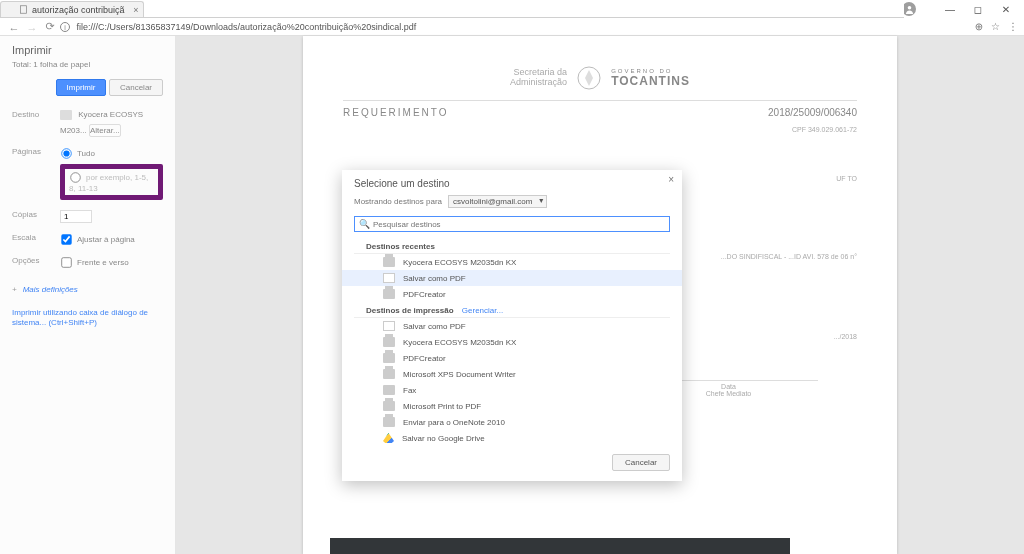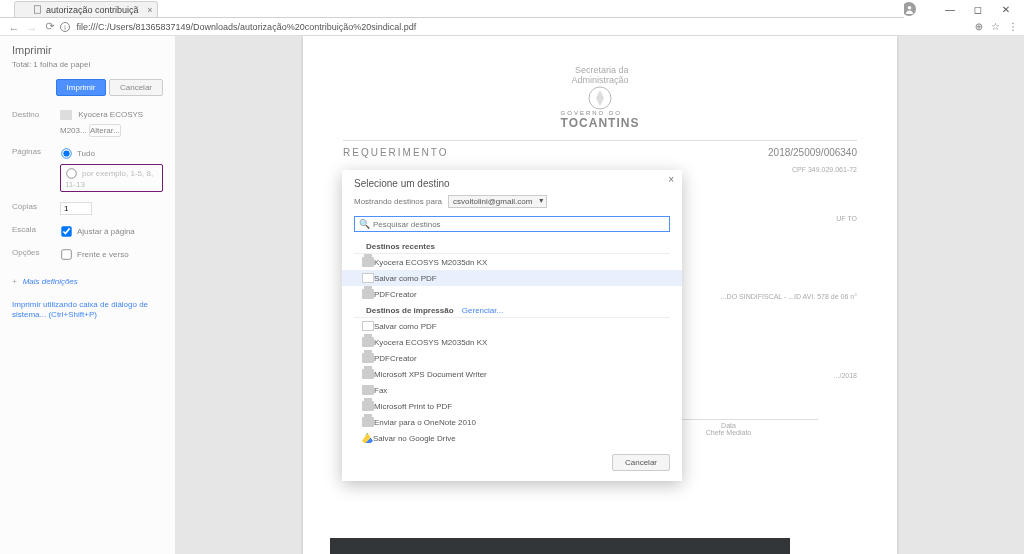--- a/index.html
+++ b/index.html
@@ -4,21 +4,21 @@
 <style>
   * { box-sizing: border-box; margin: 0; padding: 0; font-family: "Segoe UI", Arial, sans-serif; }
   body { width: 1024px; height: 554px; overflow: hidden; background: #fff; position: relative; }
 
   
   .titlebar { height: 18px; background: #fff; display: flex; align-items: center; justify-content: flex-end; padding: 0 4px; font-size: 10px; color: #555; }
   .titlebar .win-btn { width: 28px; text-align: center; cursor: default; }
   .titlebar .avatar { width: 14px; height: 14px; border-radius: 50%; background: #9e9e9e; display: flex; align-items: center; justify-content: center; margin-right: 20px; }
   .titlebar .avatar svg { width: 9px; height: 9px; fill: #fff; }
 
-  .tabstrip { height: 18px; background: #fff; display: flex; align-items: flex-end; padding-left: 14px; border-bottom: 1px solid #d0d0d0; position: absolute; top: 0; left: 0; right: 120px; }
+  .tabstrip { height: 18px; background: #fff; display: flex; align-items: flex-end; padding-left: 0; border-bottom: 1px solid #d0d0d0; position: absolute; top: 0; left: 0; right: 120px; }
   .tab { height: 16px; background: #f2f2f2; border: 1px solid #d0d0d0; border-bottom: none; border-radius: 3px 3px 0 0; padding: 0 18px 0 18px; font-size: 9px; color: #444; display: flex; align-items: center; position: relative; }
   .tab .doc-icon { width: 9px; height: 9px; margin-right: 4px; }
   .tab .close { position: absolute; right: 4px; font-size: 9px; color: #777; }
 
   .addrbar { position: absolute; top: 18px; left: 0; right: 0; height: 18px; background: #fff; border-bottom: 1px solid #e0e0e0; display: flex; align-items: center; padding: 0 6px; }
   .addrbar .nav-btn { width: 16px; height: 16px; display: flex; align-items: center; justify-content: center; color: #888; font-size: 11px; margin-right: 2px; }
   .addrbar .url { font-size: 9px; color: #555; flex: 1; white-space: nowrap; overflow: hidden; }
   .addrbar .url .info { display: inline-block; width: 10px; height: 10px; border: 1px solid #888; border-radius: 50%; text-align: center; line-height: 9px; font-size: 7px; margin-right: 4px; color: #888; }
   .addrbar .right-icons { display: flex; align-items: center; gap: 8px; color: #777; font-size: 10px; }
 
@@ -33,30 +33,30 @@
   .print-sidebar .total { font-size: 8px; color: #888; margin-bottom: 10px; }
   .print-sidebar .btn-row { text-align: right; margin-bottom: 14px; }
   .print-sidebar .btn { display: inline-block; padding: 3px 10px; font-size: 8px; border-radius: 2px; border: 1px solid #ccc; background: #f5f5f5; color: #888; }
   .print-sidebar .btn.primary { background: #4d90fe; border-color: #3079ed; color: #fff; }
   .print-sidebar .row { display: flex; margin-bottom: 10px; }
   .print-sidebar .row .lbl { width: 48px; color: #999; font-size: 8px; }
   .print-sidebar .row .val { flex: 1; font-size: 8px; color: #888; }
   .print-sidebar .printer-icon { display: inline-block; width: 12px; height: 10px; background: #ddd; border-radius: 1px; margin-right: 4px; vertical-align: middle; }
   .print-sidebar .change-btn { display: inline-block; padding: 1px 0; border: 1px solid #ddd; border-radius: 2px; font-size: 8px; color: #888; margin-top: 4px; }
   .print-sidebar input[type=radio], .print-sidebar input[type=checkbox] { margin-right: 4px; transform: scale(0.8); vertical-align: middle; }
-  .print-sidebar .example { display: block; border: 1px solid #701a75; border-radius: 2px; padding: 2px 4px; margin-top: 4px; color: #bbb; font-size: 8px; }
+  .print-sidebar .example { display: block; border: 5px solid #701a75; border-radius: 2px; padding: 2px 4px; margin-top: 4px; color: #bbb; font-size: 8px; }
   .print-sidebar .num-input { width: 32px; border: 1px solid #ddd; padding: 1px 3px; font-size: 8px; }
   .print-sidebar .more { color: #4285f4; font-size: 8px; margin-top: 16px; font-style: italic; }
   .print-sidebar .more::before { content: "+"; margin-right: 6px; color: #999; }
   .print-sidebar .sys-link { color: #4285f4; font-size: 8px; margin-top: 14px; display: block; line-height: 1.3; }
 
   
   .doc-preview { position: absolute; top: 0; left: 176px; right: 0; bottom: 0; background: #e6e6e6; display: flex; justify-content: center; padding-top: 0; }
   .doc-page { width: 594px; background: #fff; box-shadow: 0 1px 3px rgba(0,0,0,0.2); padding: 30px 40px; font-size: 8px; color: #888; }
-  .doc-page .header { display: flex; justify-content: center; align-items: center; margin-bottom: 10px; flex-direction: column; }
+  .doc-page .header { display: flex; justify-content: center; align-items: center; gap: 10px; margin-bottom: 10px; }
   .doc-page .header .sec { font-size: 9px; color: #aaa; text-align: right; line-height: 1.1; }
   .doc-page .header .logo { width: 24px; height: 24px; }
   .doc-page .header .state { font-size: 12px; font-weight: 700; color: #888; letter-spacing: 1px; }
   .doc-page .header .state .sub { font-size: 6px; font-weight: 400; letter-spacing: 2px; display: block; }
   .doc-page .req-row { display: flex; justify-content: space-between; border-top: 1px solid #ddd; padding-top: 6px; font-size: 10px; color: #888; margin-bottom: 8px; }
   .doc-page .req-row .req { letter-spacing: 2px; font-weight: 500; }
   .doc-page .cpf { text-align: right; font-size: 7px; color: #aaa; }
   .doc-page .uf { text-align: right; font-size: 7px; color: #aaa; margin-top: 42px; }
   .doc-page .body-text { font-size: 7px; color: #aaa; text-align: right; line-height: 1.5; margin-top: 70px; }
   .doc-page .date-right { text-align: right; font-size: 7px; color: #aaa; margin-top: 70px; }
@@ -72,21 +72,21 @@
   .dest-dialog .dlg-title { font-size: 10px; color: #555; }
   .dest-dialog .dlg-close { position: absolute; top: 4px; right: 8px; font-size: 10px; color: #777; cursor: pointer; }
   .dest-dialog .dlg-subrow { display: flex; align-items: center; padding: 0 12px 6px 12px; font-size: 8px; color: #777; gap: 6px; }
   .dest-dialog .acct-select { border: 1px solid #ccc; padding: 1px 14px 1px 4px; font-size: 8px; color: #555; background: #f5f5f5; position: relative; }
   .dest-dialog .acct-select::after { content: "▾"; position: absolute; right: 3px; top: 0; font-size: 8px; color: #555; }
   .dest-dialog .search-wrap { margin: 2px 12px 6px 12px; border: 1px solid #4d90fe; display: flex; align-items: center; padding: 2px 4px; }
   .dest-dialog .search-wrap .sicon { width: 10px; height: 10px; margin-right: 4px; color: #999; font-size: 9px; }
   .dest-dialog .search-wrap input { border: none; outline: none; font-size: 8px; flex: 1; }
   .dest-dialog .section-title { font-size: 8px; font-weight: 700; color: #555; padding: 4px 12px 2px 12px; border-bottom: 1px solid #eee; margin: 0 12px 0 12px; }
   .dest-dialog .section-title .manage { font-weight: 400; color: #4285f4; margin-left: 6px; }
-  .dest-dialog .dest-item { display: flex; align-items: center; padding: 3px 12px 3px 20px; font-size: 8px; color: #555; }
+  .dest-dialog .dest-item { display: flex; align-items: center; padding: 3px 12px 3px 41px; font-size: 8px; color: #555; gap: 8px; }
   .dest-dialog .dest-item.selected { background: #e8f0fe; }
   .dest-dialog .dest-item .dicon { width: 12px; height: 10px; display: inline-block; }
   .dest-dialog .dest-item .dicon.printer { background: #ccc; border-radius: 1px; position: relative; }
   .dest-dialog .dest-item .dicon.printer::before { content: ""; position: absolute; top: -3px; left: 2px; right: 2px; height: 3px; background: #ccc; }
   .dest-dialog .dest-item .dicon.pdf { border: 1px solid #ccc; background: #fff; }
   .dest-dialog .dest-item .dicon.fax { background: #ccc; border-radius: 1px; }
   .dest-dialog .dest-item .dicon.gdrive { width: 11px; height: 10px; background: linear-gradient(135deg,#0f9d58 33%,#ffcd40 33% 66%,#4285f4 66%); clip-path: polygon(50% 0,100% 80%,80% 100%,20% 100%,0 80%); }
   .dest-dialog .dlg-footer { text-align: right; padding: 8px 12px 2px 12px; }
   .dest-dialog .btn-cancel { display: inline-block; padding: 3px 12px; font-size: 8px; border: 1px solid #ccc; background: #f5f5f5; color: #555; border-radius: 2px; }
 

